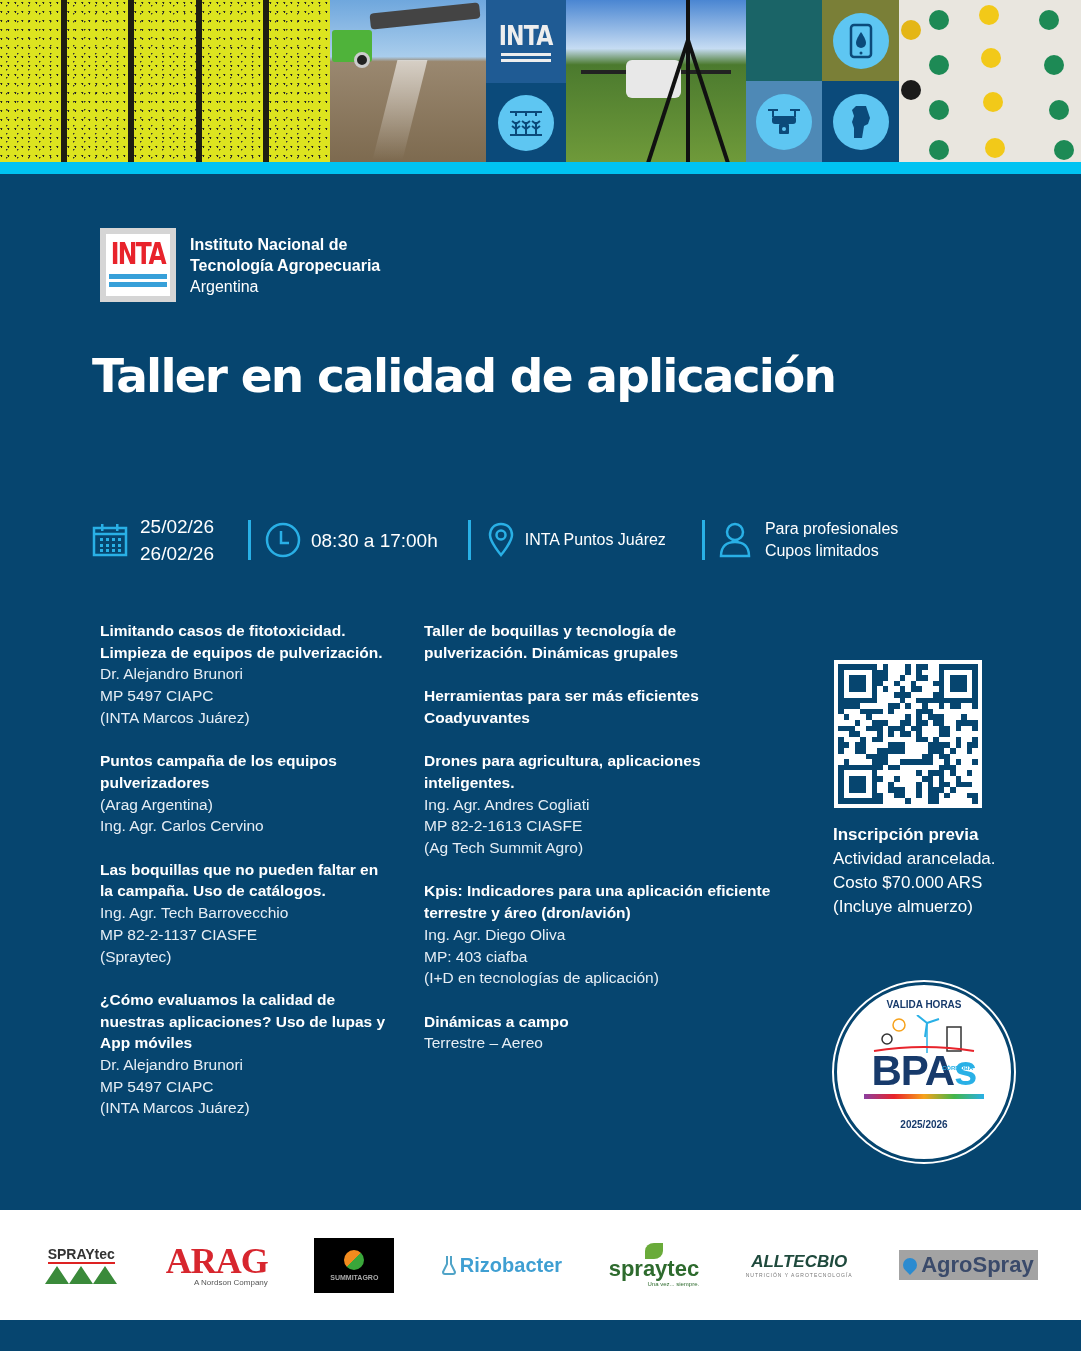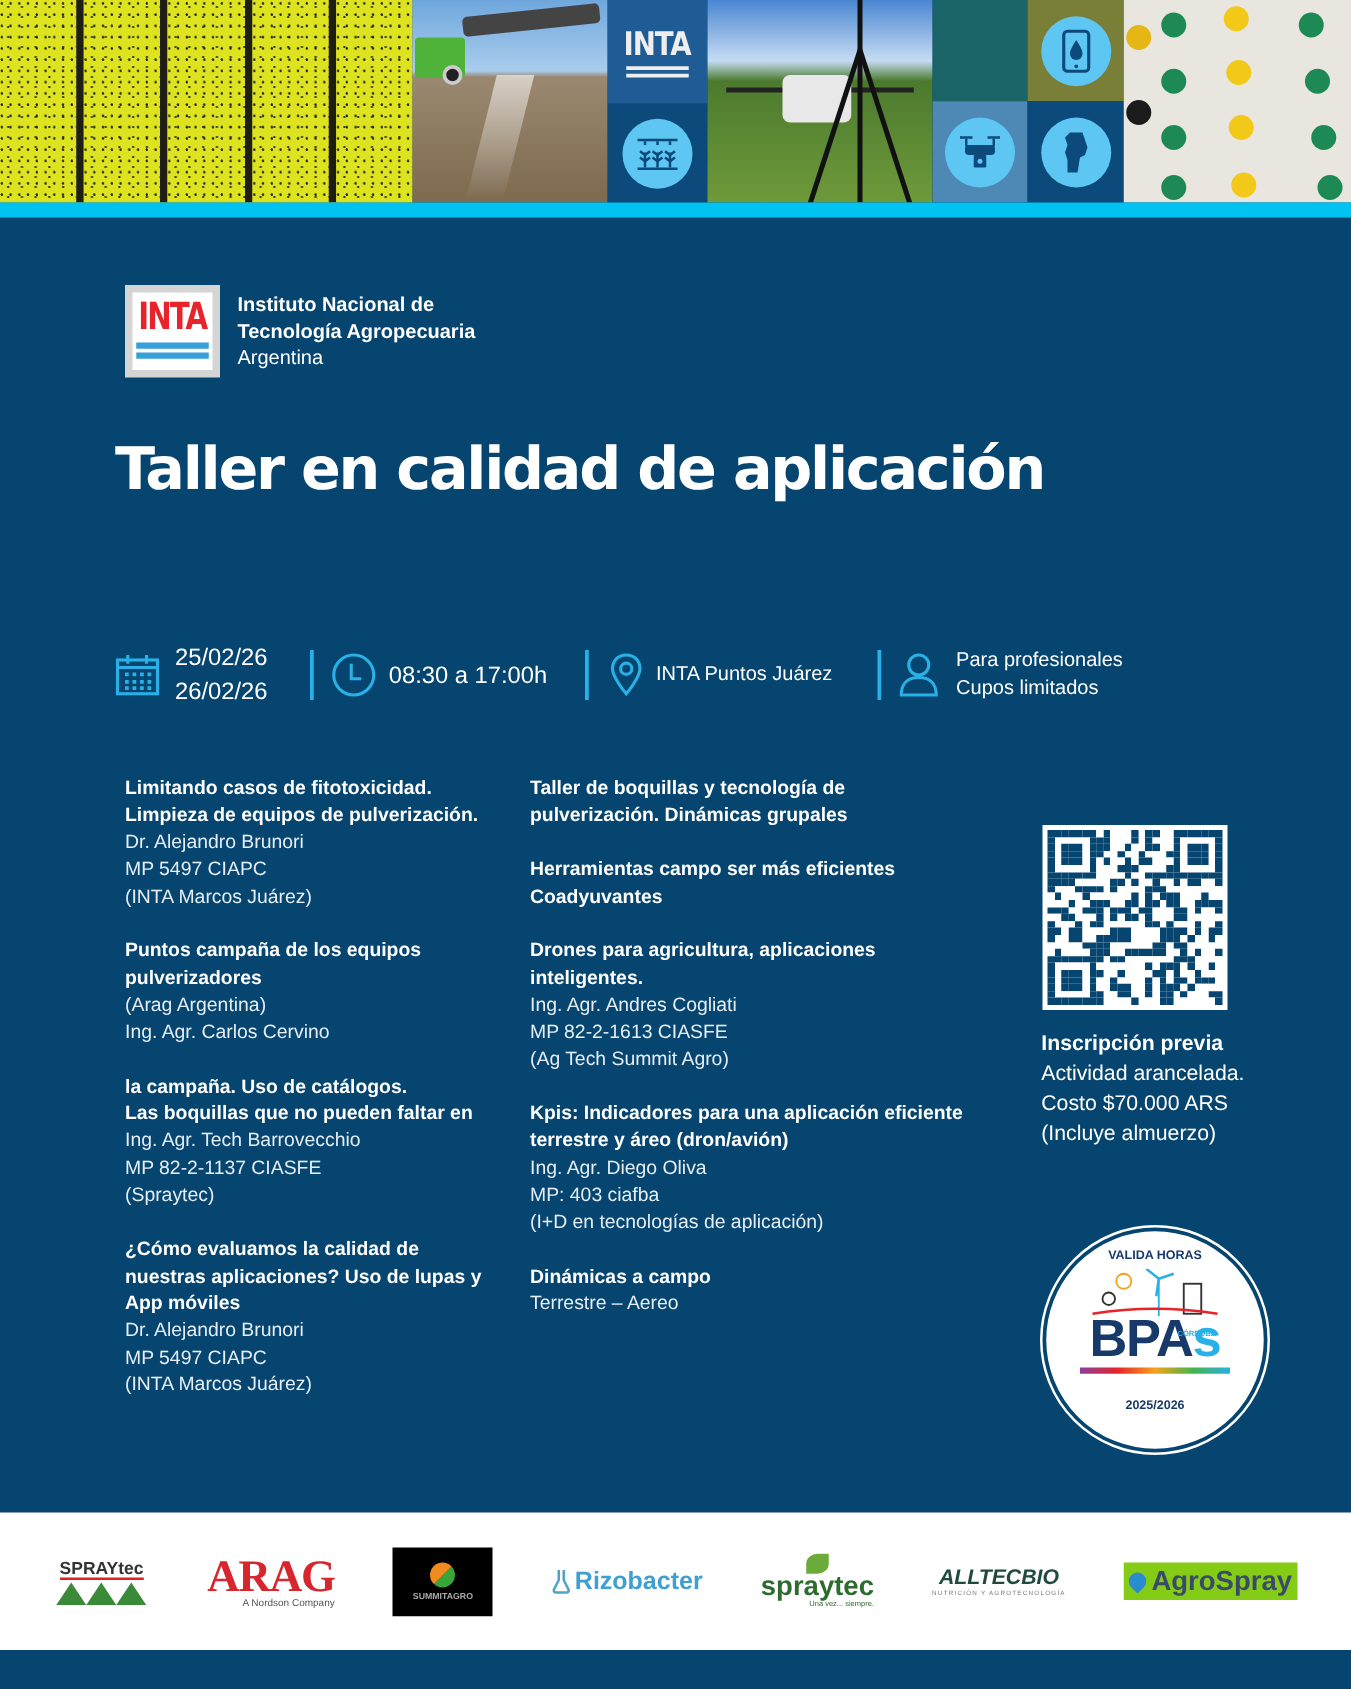--- a/index.html
+++ b/index.html
@@ -255,43 +255,43 @@
     <div class="d">MP 5497 CIAPC</div>
     <div class="d">(INTA Marcos Juárez)</div>
   </div>
   <div class="block">
     <div class="t">Puntos campaña de los equipos</div>
     <div class="t">pulverizadores</div>
     <div class="d">(Arag Argentina)</div>
     <div class="d">Ing. Agr. Carlos Cervino</div>
   </div>
   <div class="block">
+    <div class="t">Las boquillas que no pueden faltar en</div>
     <div class="t">la campaña. Uso de catálogos.</div>
-    <div class="t">Las boquillas que no pueden faltar en</div>
     <div class="d">Ing. Agr. Tech Barrovecchio</div>
     <div class="d">MP 82-2-1137 CIASFE</div>
     <div class="d">(Spraytec)</div>
   </div>
   <div class="block">
     <div class="t">¿Cómo evaluamos la calidad de</div>
     <div class="t">nuestras aplicaciones? Uso de lupas y</div>
     <div class="t">App móviles</div>
     <div class="d">Dr. Alejandro Brunori</div>
     <div class="d">MP 5497 CIAPC</div>
     <div class="d">(INTA Marcos Juárez)</div>
   </div>
 </div>
 
 <div class="col" style="left:424px;top:620px;width:360px">
   <div class="block">
     <div class="t">Taller de boquillas y tecnología de</div>
     <div class="t">pulverización. Dinámicas grupales</div>
   </div>
   <div class="block">
-    <div class="t">Herramientas campo ser más eficientes</div>
+    <div class="t">Herramientas para ser más eficientes</div>
     <div class="t">Coadyuvantes</div>
   </div>
   <div class="block">
     <div class="t">Drones para agricultura, aplicaciones</div>
     <div class="t">inteligentes.</div>
     <div class="d">Ing. Agr. Andres Cogliati</div>
     <div class="d">MP  82-2-1613 CIASFE</div>
     <div class="d">(Ag Tech Summit Agro)</div>
   </div>
   <div class="block">
@@ -983,17 +983,17 @@
   </div>
   <div class="sp">
     <div style="width:18px;height:16px;border-radius:50% 0;background:#6aab3a;margin-bottom:-2px"></div>
     <div style="font-size:22px;font-weight:bold;color:#2e6b2e;line-height:24px">spraytec</div>
     <div style="font-size:6px;color:#2e6b2e;align-self:flex-end">Una vez... siempre.</div>
   </div>
   <div class="sp">
     <div style="font-size:17px;font-weight:bold;font-style:italic;color:#1f4a3d">ALLTECBIO</div>
     <div style="font-size:5px;color:#777;letter-spacing:1px">NUTRICIÓN Y AGROTECNOLOGÍA</div>
   </div>
-  <div class="sp" style="background:#84cc16;padding:2px 4px;flex-direction:row">
+  <div class="sp" style="background:#a3a3a3;padding:2px 4px;flex-direction:row">
     <span style="width:14px;height:14px;border-radius:50% 50% 50% 0;background:#2b8bd0;transform:rotate(-45deg);display:inline-block;margin-right:4px"></span>
     <span style="font-size:22px;font-weight:bold;color:#3a4a6a">AgroSpray</span>
   </div>
 </div>
 
 </body></html>

